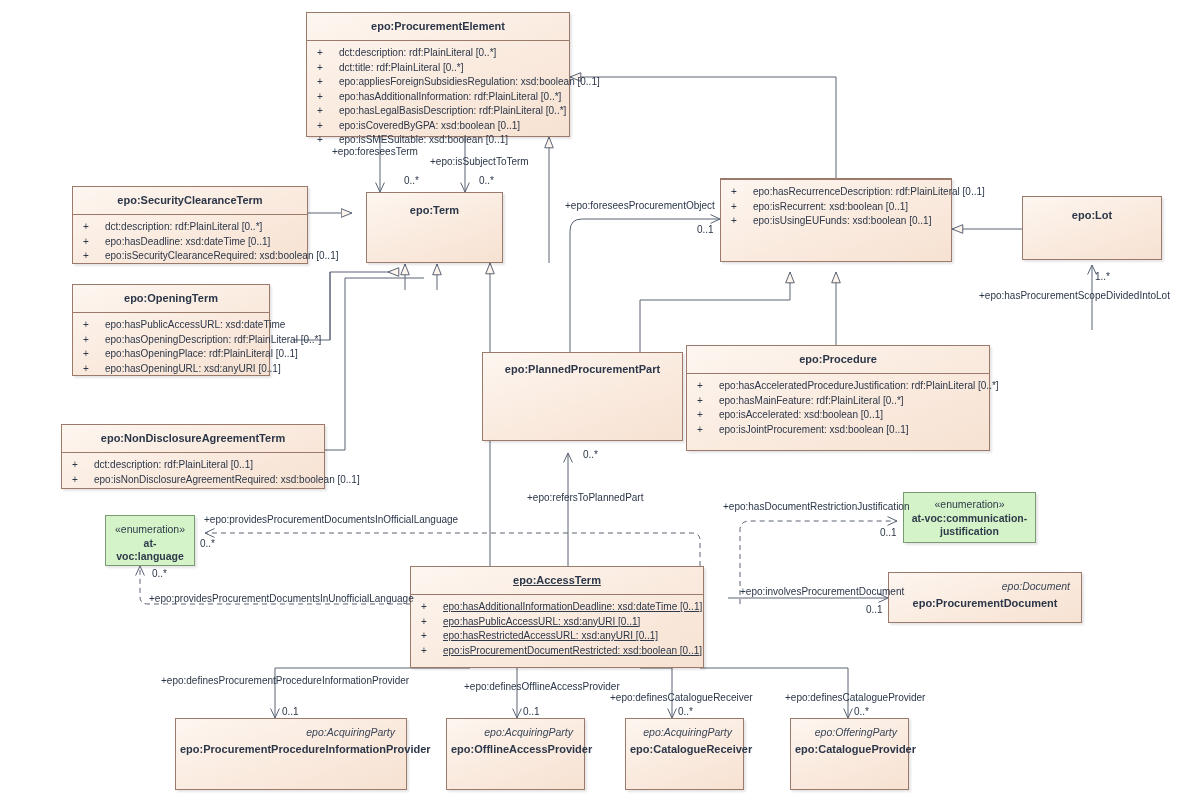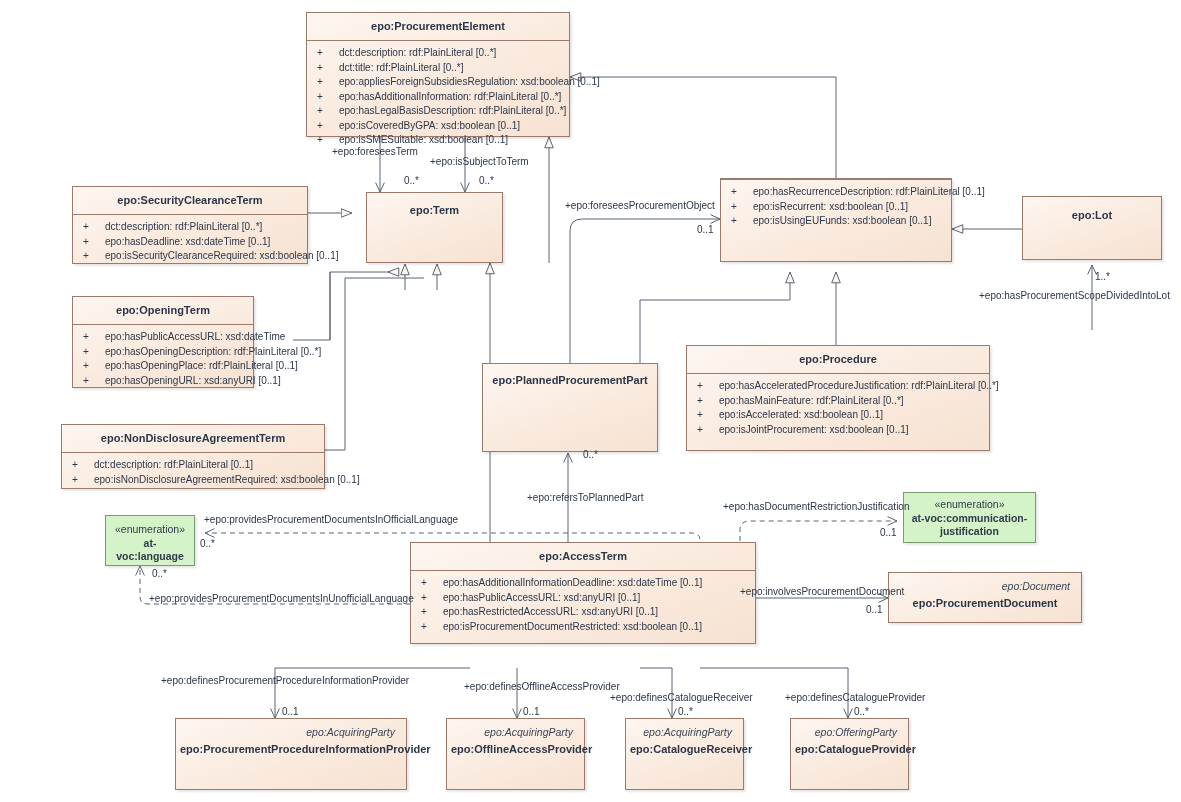--- a/index.html
+++ b/index.html
@@ -197,21 +197,21 @@
       <div class="cls-title">epo:SecurityClearanceTerm</div>
     </div>
     <div class="divider"></div>
     <div class="attrs">
       <span class="attr"><span class="plus">+</span><span>dct:description: rdf:PlainLiteral [0..*]</span></span>
       <span class="attr"><span class="plus">+</span><span>epo:hasDeadline: xsd:dateTime [0..1]</span></span>
       <span class="attr"><span class="plus">+</span><span>epo:isSecurityClearanceRequired: xsd:boolean [0..1]</span></span>
     </div>
   </div>
 
-  <div class="uml-class" style="left:72px; top:296px; width:182px; height:92px;">
+  <div class="uml-class" style="left:72px; top:284px; width:198px; height:92px;">
     <div class="cls-header">
       <div class="cls-title">epo:OpeningTerm</div>
     </div>
     <div class="divider"></div>
     <div class="attrs">
       <span class="attr"><span class="plus">+</span><span>epo:hasPublicAccessURL: xsd:dateTime</span></span>
       <span class="attr"><span class="plus">+</span><span>epo:hasOpeningDescription: rdf:PlainLiteral [0..*]</span></span>
       <span class="attr"><span class="plus">+</span><span>epo:hasOpeningPlace: rdf:PlainLiteral [0..1]</span></span>
       <span class="attr"><span class="plus">+</span><span>epo:hasOpeningURL: xsd:anyURI [0..1]</span></span>
     </div>
@@ -242,40 +242,40 @@
       <span class="attr"><span class="plus">+</span><span>epo:isUsingEUFunds: xsd:boolean [0..1]</span></span>
     </div>
   </div>
 
   <div class="uml-class" style="left:1022px; top:196px; width:140px; height:64px;">
     <div class="cls-header" style="padding-top:11px;">
       <div class="cls-title">epo:Lot</div>
     </div>
   </div>
 
-  <div class="uml-class" style="left:482px; top:363px; width:176px; height:89px;">
+  <div class="uml-class" style="left:482px; top:352px; width:201px; height:89px;">
     <div class="cls-header" style="padding-top:9px;">
       <div class="cls-title">epo:PlannedProcurementPart</div>
     </div>
   </div>
 
   <div class="uml-class" style="left:686px; top:345px; width:304px; height:106px;">
     <div class="cls-header">
       <div class="cls-title">epo:Procedure</div>
     </div>
     <div class="divider"></div>
     <div class="attrs">
       <span class="attr"><span class="plus">+</span><span>epo:hasAcceleratedProcedureJustification: rdf:PlainLiteral [0..*]</span></span>
       <span class="attr"><span class="plus">+</span><span>epo:hasMainFeature: rdf:PlainLiteral [0..*]</span></span>
       <span class="attr"><span class="plus">+</span><span>epo:isAccelerated: xsd:boolean [0..1]</span></span>
       <span class="attr"><span class="plus">+</span><span>epo:isJointProcurement: xsd:boolean [0..1]</span></span>
     </div>
   </div>
 
-  <div class="uml-class" style="left:410px; top:542px; width:346px; height:102px;">
+  <div class="uml-class" style="left:410px; top:566px; width:294px; height:102px;text-decoration:underline;">
     <div class="cls-header">
       <div class="cls-title">epo:AccessTerm</div>
     </div>
     <div class="divider"></div>
     <div class="attrs">
       <span class="attr"><span class="plus">+</span><span>epo:hasAdditionalInformationDeadline: xsd:dateTime [0..1]</span></span>
       <span class="attr"><span class="plus">+</span><span>epo:hasPublicAccessURL: xsd:anyURI [0..1]</span></span>
       <span class="attr"><span class="plus">+</span><span>epo:hasRestrictedAccessURL: xsd:anyURI [0..1]</span></span>
       <span class="attr"><span class="plus">+</span><span>epo:isProcurementDocumentRestricted: xsd:boolean [0..1]</span></span>
     </div>

